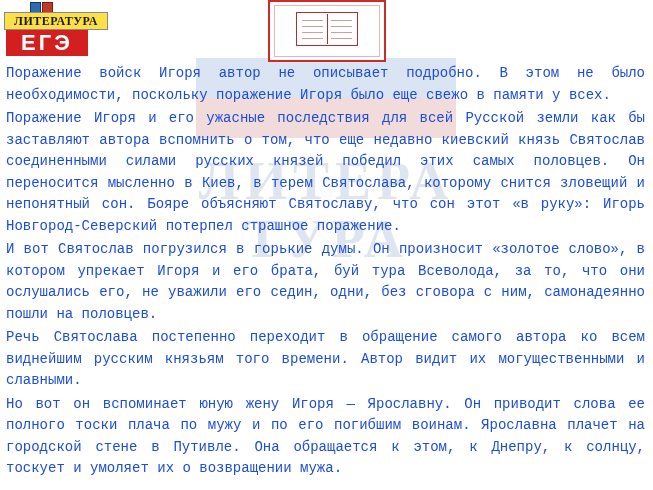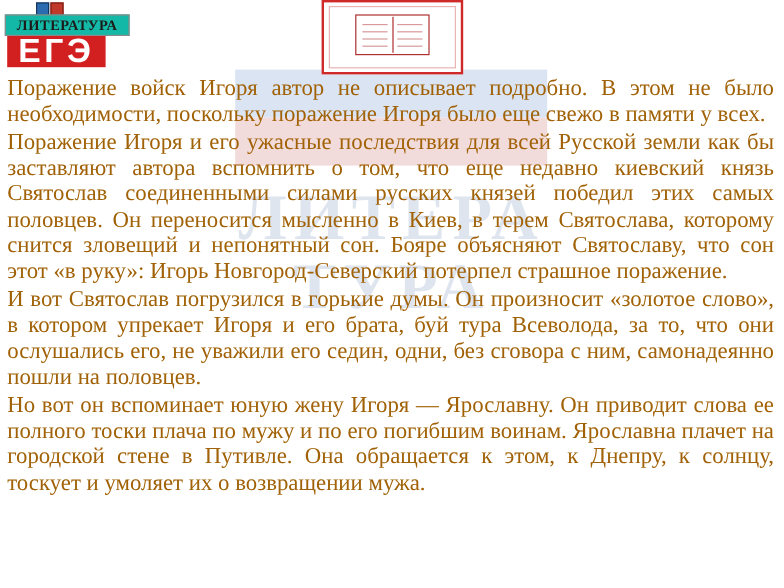--- a/index.html
+++ b/index.html
@@ -49,41 +49,41 @@
     top: 2px;
     width: 104px;
     height: 58px;
   }
   #logo .lit-bar {
     position: absolute;
     left: 0;
     top: 10px;
     width: 104px;
     height: 18px;
-    background: #14b8a6;
+    background: #fde047;
     border: 1px solid #8a8a8a;
     color: #1b1b1b;
     font-family: "Liberation Serif", serif;
     font-size: 12px;
     font-weight: bold;
     letter-spacing: 0.5px;
     text-align: center;
     line-height: 17px;
     box-sizing: border-box;
   }
   #logo .ege-bar {
     position: absolute;
     left: 2px;
     top: 28px;
     width: 82px;
     height: 26px;
     background: #d21f1f;
     color: #ffffff;
     font-family: "Liberation Sans", sans-serif;
-    font-size: 28px;
+    font-size: 22px;
     font-weight: bold;
     letter-spacing: 3px;
     text-align: center;
     line-height: 26px;
     box-sizing: border-box;
   }
   #logo .book-ico {
     position: absolute;
     left: 26px;
     top: 0px;
@@ -179,24 +179,24 @@
 
   
   #article {
     position: relative;
     z-index: 3;
     padding: 0 8px 0 6px;
     box-sizing: border-box;
   }
   #article p {
     margin: 0 0 2px 0;
-    font-family: Liberation Serif, serif;
-    font-size: 19px;
+    font-family: Liberation Mono, monospace;
+    font-size: 14px;
     line-height: 21.5px;
-    color: #a16207;
+    color: #1d4ed8;
     text-align: justify;
     text-justify: inter-word;
     white-space: normal;
   }
   #article p.first {
     margin-top: 1px;
   }
 </style>
 </head>
 <body>
@@ -237,14 +237,15 @@
       <div class="ln" style="left:34px; top:25px; width:21px;"></div>
     </div>
   </div>
 
 </div>
 
 <div id="article">
   <p class="first">Поражение войск Игоря автор не описывает подробно. В этом не было необходимости, поскольку поражение Игоря было еще свежо в памяти у всех.</p>
   <p>Поражение Игоря и его ужасные последствия для всей Русской земли как бы заставляют автора вспомнить о том, что еще недавно киевский князь Святослав соединенными силами русских князей победил этих самых половцев. Он переносится мысленно в Киев, в терем Святослава, которому снится зловещий и непонятный сон. Бояре объясняют Святославу, что сон этот «в руку»: Игорь Новгород-Северский потерпел страшное поражение.</p>
   <p>И вот Святослав погрузился в горькие думы. Он произносит «золотое слово», в котором упрекает Игоря и его брата, буй тура Всеволода, за то, что они ослушались его, не уважили его седин, одни, без сговора с ним, самонадеянно пошли на половцев.</p>
+  <p>Речь Святослава постепенно переходит в обращение самого автора ко всем виднейшим русским князьям того времени. Автор видит их могущественными и славными.</p>
   <p>Но вот он вспоминает юную жену Игоря — Ярославну. Он приводит слова ее полного тоски плача по мужу и по его погибшим воинам. Ярославна плачет на городской стене в Путивле. Она обращается к этом, к Днепру, к солнцу, тоскует и умоляет их о возвращении мужа.</p>
 </div>
 
 </body></html>

